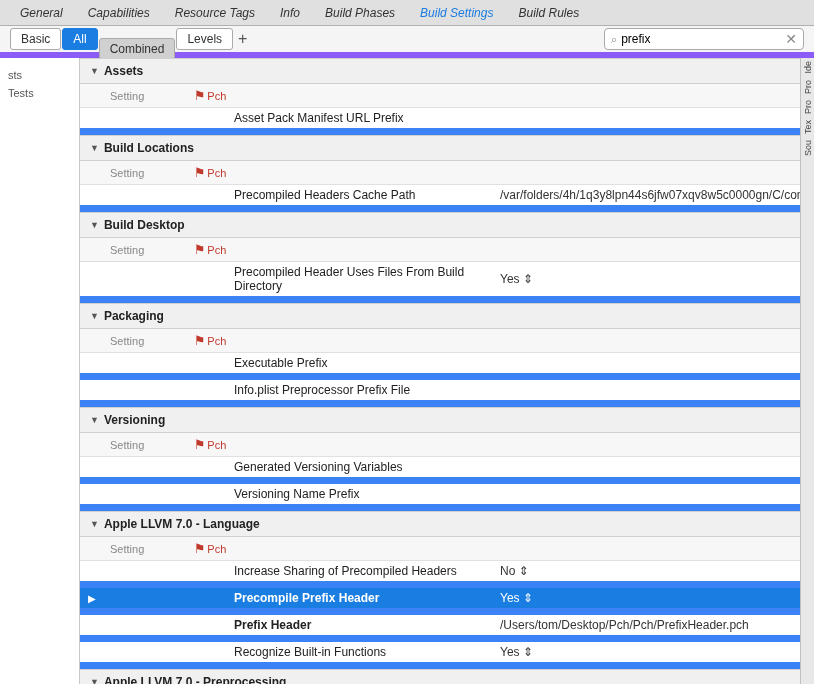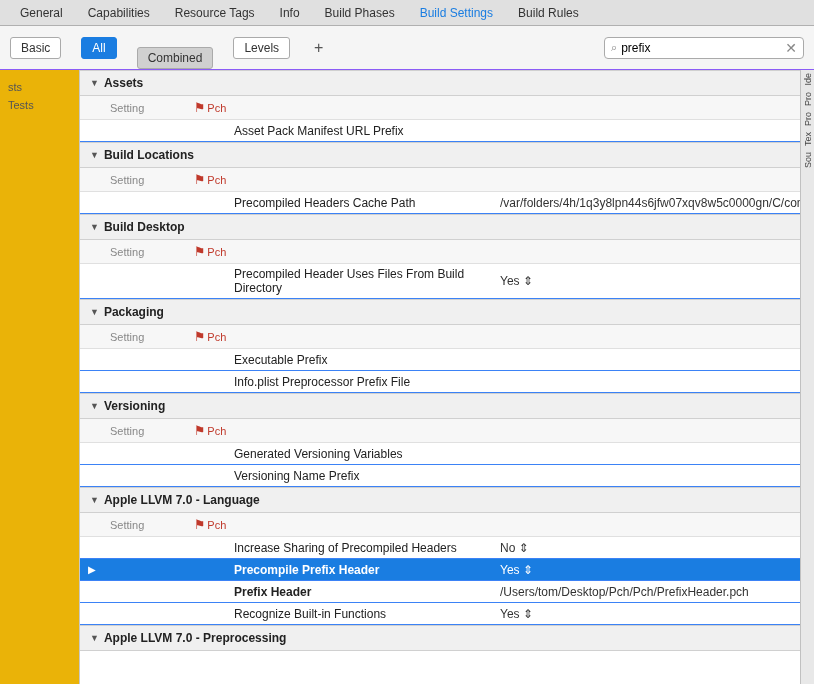--- a/index.html
+++ b/index.html
@@ -16,20 +16,21 @@
 
     
     .tab-bar {
       display: flex;
       align-items: center;
       background: #e0e0e0;
       border-bottom: 1px solid #b0b0b0;
       height: 26px;
       padding: 0 8px;
       flex-shrink: 0;
+      font-style: italic;
     }
     .tab-item {
       padding: 0 12px;
       height: 100%;
       display: flex;
       align-items: center;
       cursor: pointer;
       font-size: 12px;
       color: #333;
       border-right: 1px solid transparent;
@@ -37,24 +38,24 @@
     .tab-item.active {
       color: #1a7de1;
       font-weight: 500;
     }
 
     
     .toolbar {
       display: flex;
       align-items: center;
       background: #f5f5f5;
-      border-bottom: 1px solid #8b5cf6;
-      height: 44px;
+      border-bottom: 6px solid #8b5cf6;
+      height: 32px;
       padding: 0 10px;
-      gap: 20px;
+      gap: 1px;
       flex-shrink: 0;
     }
     .seg-btn {
       padding: 2px 10px;
       border: 1px solid #aaa;
       background: #fff;
       border-radius: 3px;
       font-size: 12px;
       cursor: pointer;
       color: #333;
@@ -115,21 +116,21 @@
     
     .main-content {
       display: flex;
       flex: 1;
       overflow: hidden;
     }
 
     
     .sidebar {
       width: 80px;
-      background: #eab308;
+      background: #ffffff;
       border-right: 1px solid #c8c8c8;
       flex-shrink: 0;
       display: flex;
       flex-direction: column;
       padding-top: 8px;
     }
     .sidebar-item {
       padding: 3px 8px;
       font-size: 11px;
       color: #555;
@@ -171,21 +172,21 @@
       font-size: 9px;
       margin-right: 5px;
       color: #555;
     }
 
     
     .setting-row {
       display: flex;
       align-items: center;
       padding: 3px 0;
-      border-bottom: 1px solid #3b82f6;
+      border-bottom: 7px solid #3b82f6;
       min-height: 22px;
     }
     .setting-row.highlighted {
       background: #1a7de1;
       color: #fff;
     }
     .setting-row.highlighted .setting-name,
     .setting-row.highlighted .setting-value,
     .setting-row.highlighted .col-setting-label {
       color: #fff;

